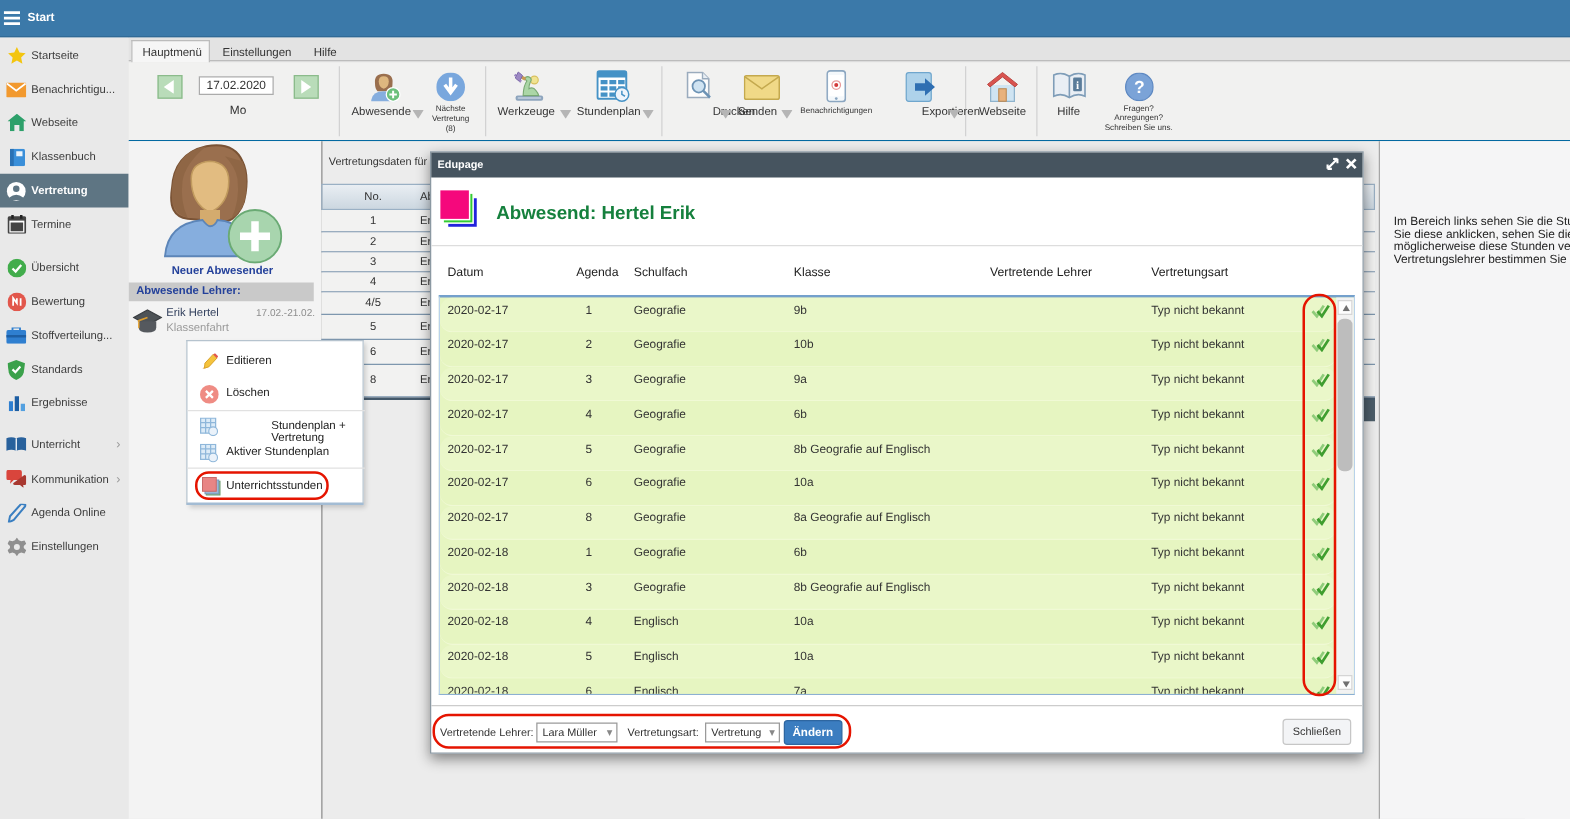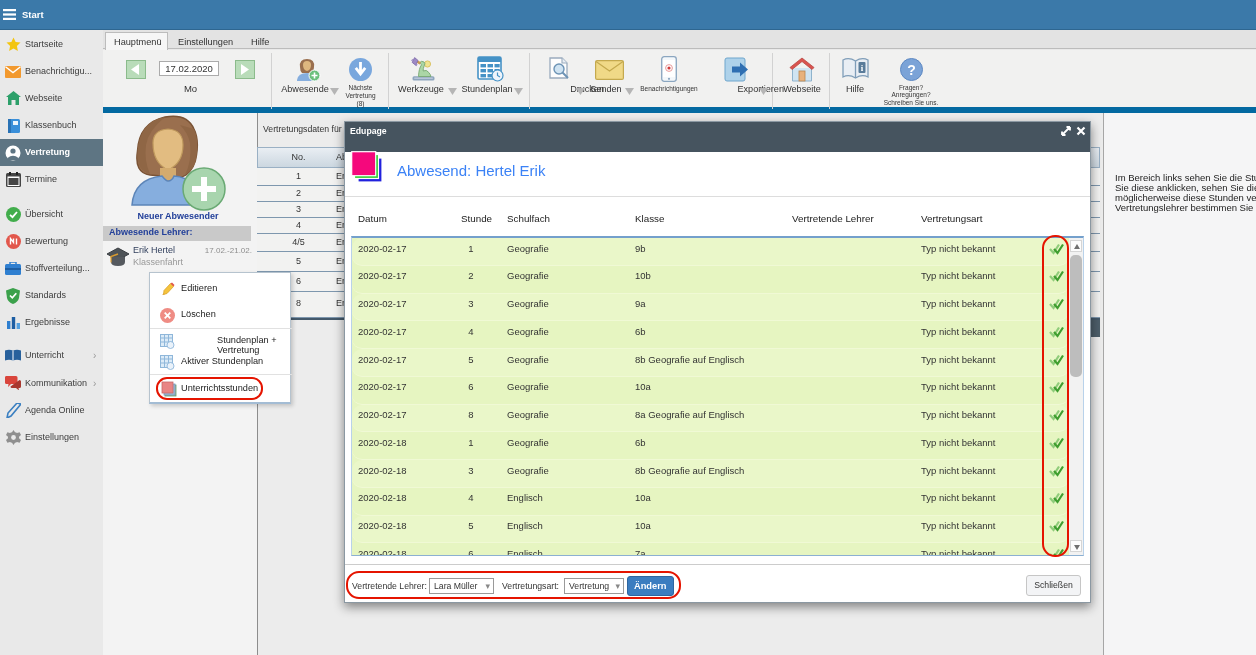--- a/index.html
+++ b/index.html
@@ -134,21 +134,21 @@
       </svg></div>
   <div class="ab" style="left:25px;top:402px;">Einstellungen</div>
 </div>
 
 <div class="ab" style="left:103px;top:30px;width:1153px;height:19px;background:#e3e3e3;border-bottom:1px solid #bcbcbc;"></div>
 <div class="ab" style="left:105px;top:32px;width:63px;height:18px;background:#f6f6f6;border:1px solid #bcbcbc;border-bottom:none;"></div>
 <div class="ab" style="left:114px;top:37px;font-size:9.2px;color:#333;">Hauptmenü</div>
 <div class="ab" style="left:178px;top:37px;font-size:9.2px;color:#333;">Einstellungen</div>
 <div class="ab" style="left:251px;top:37px;font-size:9.2px;color:#333;">Hilfe</div>
 
-<div class="ab" id="toolbar" style="left:103px;top:50px;width:1153px;height:63px;background:#f1f1f0;border-bottom:6px solid #0369a1;font-size:9.1px;color:#333;">
+<div class="ab" id="toolbar" style="left:103px;top:50px;width:1153px;height:63px;background:#f1f1f0;border-bottom:1px solid #0369a1;font-size:9.1px;color:#333;">
 
   <div class="ab" style="left:168px;top:3px;width:1px;height:56px;background:#d2d2d2;"></div>
   <div class="ab" style="left:285px;top:3px;width:1px;height:56px;background:#d2d2d2;"></div>
   <div class="ab" style="left:426px;top:3px;width:1px;height:56px;background:#d2d2d2;"></div>
   <div class="ab" style="left:669px;top:3px;width:1px;height:56px;background:#d2d2d2;"></div>
   <div class="ab" style="left:726px;top:3px;width:1px;height:56px;background:#d2d2d2;"></div>
 
   <div class="ab" style="left:23px;top:10px;width:20px;height:19px;background:#b9dcb9;border:1px solid #8bbb8b;"></div>
   <svg class="ab" style="left:28px;top:14px;" width="9" height="11" viewBox="0 0 9 11">
       <path d="M8 0 L0 5.5 L8 11Z" fill="#fff"></path>
@@ -386,40 +386,40 @@
     <rect x="4" y="4" width="11" height="11" fill="#8fb78f" stroke="#6a9a6a" stroke-width="0.8"></rect>
     <rect x="3" y="3" width="11" height="11" fill="#9ab8d8" stroke="#7a9cc0" stroke-width="0.8"></rect>
     <rect x="1" y="1" width="11" height="11" fill="#e88585" stroke="#c86a6a" stroke-width="0.8"></rect>
   </svg>
   <div class="ab" style="left:31px;top:110px;">Unterrichtsstunden</div>
   <div class="ab" style="left:6px;top:104px;width:107px;height:23px;border:2.5px solid #e51400;border-radius:11px;"></div>
 </div>
 
 <div class="ab" id="modal" style="left:344px;top:121px;width:747px;height:482px;background:#fff;border:1px solid #8b98a2;box-shadow:0 4px 10px rgba(0,0,0,0.45);">
 
-  <div class="ab" style="left:0;top:0;width:745px;height:30px;background:#46545f;">
+  <div class="ab" style="left:0;top:0;width:745px;height:20px;background:#46545f;">
     <div class="ab" style="left:5px;top:4px;font-size:8.7px;font-weight:bold;color:#fff;">Edupage</div>
     <svg class="ab" style="left:716px;top:4px;" width="10" height="10" viewBox="0 0 10 10">
       <path d="M1 9 L9 1 M1 9 L1 5.5 M1 9 L4.5 9 M9 1 L5.5 1 M9 1 L9 4.5" stroke="#fff" stroke-width="1.8" fill="none"></path>
     </svg>
     <svg class="ab" style="left:731px;top:4px;" width="10" height="10" viewBox="0 0 10 10">
       <path d="M1.5 1.5 L8.5 8.5 M8.5 1.5 L1.5 8.5" stroke="#fff" stroke-width="2.2" fill="none"></path>
     </svg>
   </div>
 
   <svg class="ab" style="left:6px;top:29px;" width="38" height="38" viewBox="0 0 38 38">
     <rect x="7" y="7" width="24" height="24" fill="#2222dd" stroke="#fff" stroke-width="1.2"></rect>
     <rect x="3.5" y="3.5" width="24" height="24" fill="#33cc33" stroke="#fff" stroke-width="1.2"></rect>
     <rect x="0.7" y="0.7" width="24" height="24" fill="#f5087c" stroke="#fff" stroke-width="1.2"></rect>
   </svg>
-  <div class="ab" style="left:52px;top:40px;font-size:15px;font-weight:normal;color:#3b82f6;">Abwesend: Hertel Erik</div>
+  <div class="ab" style="left:52px;top:40px;font-size:15px;font-weight:bold;color:#15803d;">Abwesend: Hertel Erik</div>
   <div class="ab" style="left:0;top:74px;width:745px;height:1px;background:#ddd;"></div>
 
   <div class="ab mh" style="left:13px;">Datum</div>
-  <div class="ab mh" style="left:116px;">Stunde</div>
+  <div class="ab mh" style="left:116px;">Agenda</div>
   <div class="ab mh" style="left:162px;">Schulfach</div>
   <div class="ab mh" style="left:290px;">Klasse</div>
   <div class="ab mh" style="left:447px;">Vertretende Lehrer</div>
   <div class="ab mh" style="left:576px;">Vertretungsart</div>
 
   <div class="ab" style="left:6px;top:114px;width:733px;height:319.5px;border:1px solid #b9d2ea;border-top:2px solid #74a0cc;border-bottom:1px solid #8cb0d2;background:#e6f5c1;">
     <div class="ab" style="left:0;top:0;width:717px;height:316.5px;overflow:hidden;">
       <div class="mr">
           <u>2020-02-17</u>
           <s>1</s>

